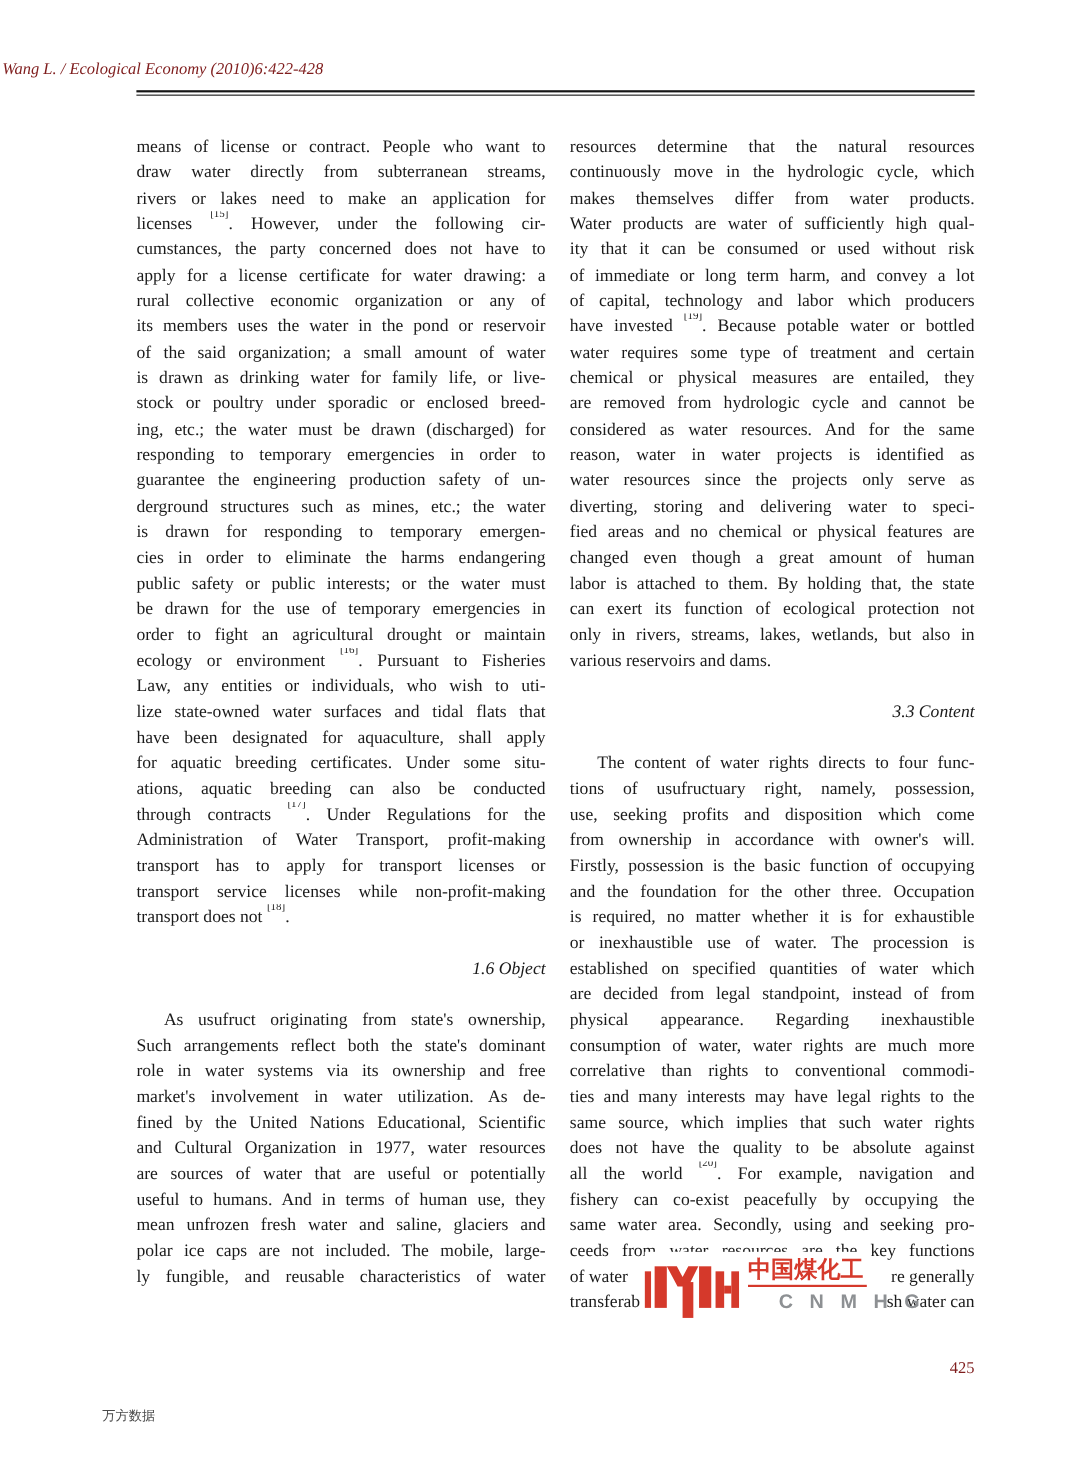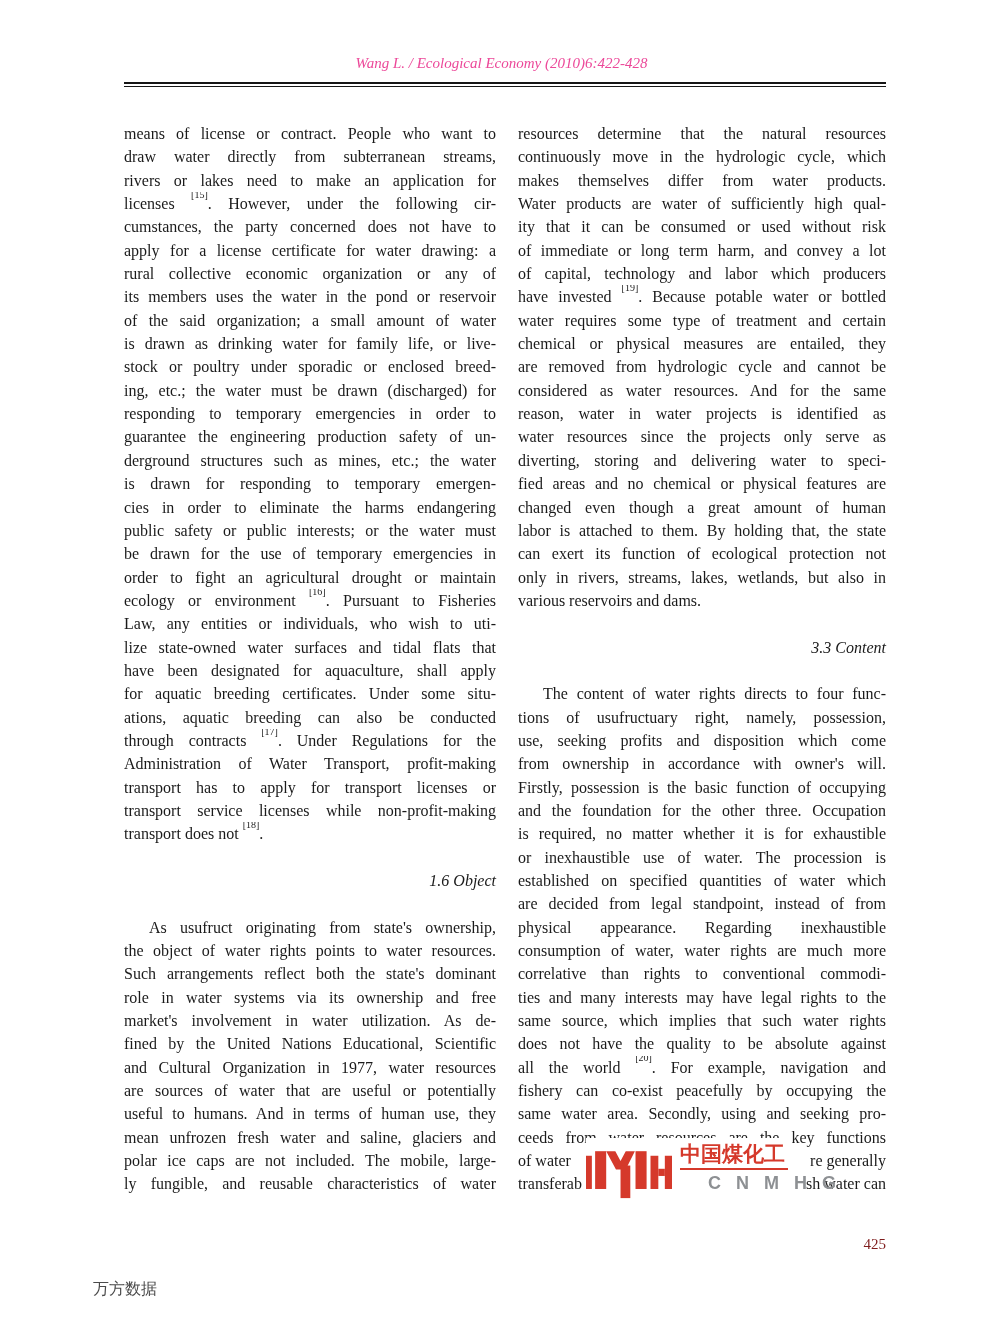--- a/index.html
+++ b/index.html
@@ -1,20 +1,20 @@
 <!DOCTYPE html>
 <html><head>
 <meta charset="utf-8">
 <style>
   html,body{margin:0;padding:0;background:#ffffff;}
   .page{position:relative;width:991px;height:1329px;background:#ffffff;
         font-family:"Liberation Serif", serif;color:#1a1a1a;overflow:hidden;}
 
-  .header-cite{position:absolute;top:55px;left:12px;right:0;text-align:center;
-        font-style:italic;font-size:15px;color:#ec4899;}
+  .header-cite{position:absolute;top:55px;left:2px;right:0;text-align:left;
+        font-style:italic;font-size:15px;color:#7f1d1d;}
   .header-rule{position:absolute;top:82px;left:124px;width:762px;height:2px;
         border-top:2px solid #161616;border-bottom:1px solid #161616;}
 
   .content{position:absolute;top:122px;left:124px;width:762px;display:flex;gap:22px;}
   .col{width:372px;}
   .col.right{width:368px;}
 
   .para{margin:0;}
   .line{height:23.35px;line-height:23.35px;font-size:16px;overflow:hidden;}
   .jl{text-align:justify;text-align-last:justify;}
@@ -30,21 +30,21 @@
         background:#ffffff;display:flex;align-items:flex-start;z-index:5;}
   .wm-logo{flex:0 0 auto;}
   .wm-right{margin-left:8px;padding-top:4px;font-weight:bold;}
   .wm-cn{font-size:21px;line-height:24px;color:#d5392b;
         font-family:"DejaVu Sans", sans-serif;white-space:nowrap;}
   .wm-underline{height:0;border-top:2px solid #d5392b;margin:2px 0 3px 0;width:108px;}
   .wm-latin{font-size:18px;line-height:20px;color:#8d9093;letter-spacing:5px;
         font-family:"Liberation Sans", sans-serif;white-space:nowrap;margin-left:28px;}
 
   .page-number{position:absolute;top:1236px;right:105px;font-size:15px;color:#7f1d1d;}
-  .footer-brand{position:absolute;top:1279px;left:93px;font-size:16px;color:#4a4a4a;
+  .footer-brand{position:absolute;top:1279px;left:93px;font-size:12px;color:#4a4a4a;
         font-family:"DejaVu Sans", sans-serif;}
 </style>
 </head>
 <body>
 
 <div class="page">
 
   <div class="header-cite">Wang L. / Ecological Economy (2010)6:422-428</div>
   <div class="header-rule"></div>
 
@@ -79,21 +79,20 @@
           <div class="line jl">ations, aquatic breeding can also be conducted</div>
           <div class="line jl">through contracts <sup>[17]</sup>. Under Regulations for the</div>
           <div class="line jl">Administration of Water Transport, profit-making</div>
           <div class="line jl">transport has to apply for transport licenses or</div>
           <div class="line jl">transport service licenses while non-profit-making</div>
           <div class="line ll">transport does not <sup>[18]</sup>.</div>
         </div>
         <div class="sec-heading">1.6 Object</div>
         <div class="para">
           <div class="line jl ind">As usufruct originating from state's ownership,</div>
-          <div class="line jl">the object of water rights points to water resources.</div>
           <div class="line jl">Such arrangements reflect both the state's dominant</div>
           <div class="line jl">role in water systems via its ownership and free</div>
           <div class="line jl">market's involvement in water utilization. As de-</div>
           <div class="line jl">fined by the United Nations Educational, Scientific</div>
           <div class="line jl">and Cultural Organization in 1977, water resources</div>
           <div class="line jl">are sources of water that are useful or potentially</div>
           <div class="line jl">useful to humans. And in terms of human use, they</div>
           <div class="line jl">mean unfrozen fresh water and saline, glaciers and</div>
           <div class="line jl">polar ice caps are not included. The mobile, large-</div>
           <div class="line jl">ly fungible, and reusable characteristics of water</div>

